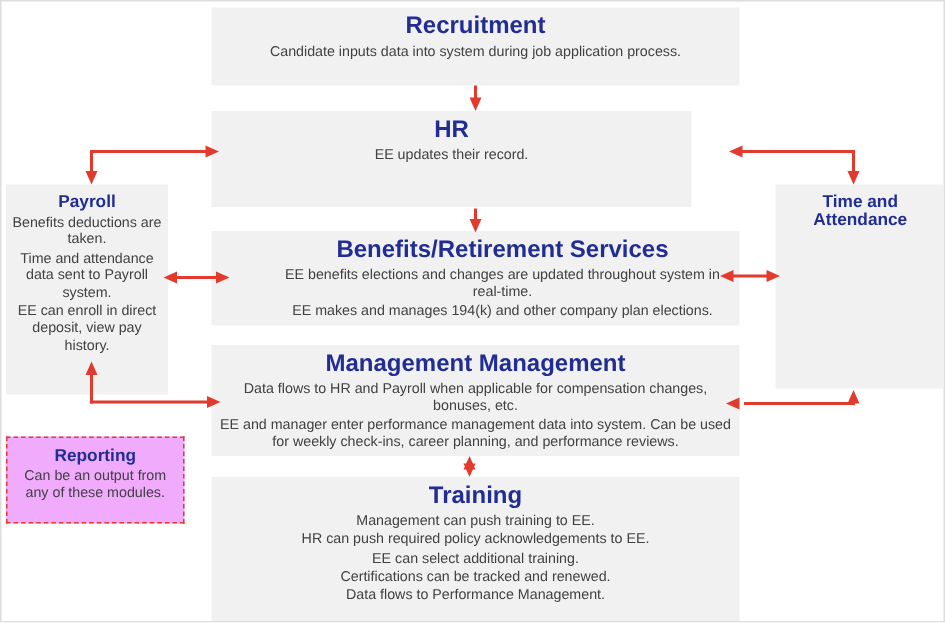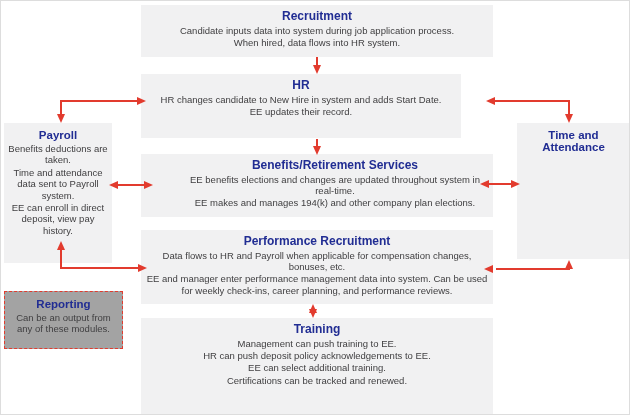--- a/index.html
+++ b/index.html
@@ -10,74 +10,73 @@
     position:relative;width:630px;height:415px;overflow:hidden;
     background:#ffffff;border:1px solid #dddddd;box-sizing:border-box;
     font-family:"Liberation Sans","DejaVu Sans",sans-serif;
     color:var(--body);
   }
   .box{
     position:absolute;background:var(--boxbg);text-align:center;
     font-size:9.5px;line-height:1.2;box-sizing:border-box;
   }
   .box .title{
-    font-weight:bold;color:var(--navy);font-size:12px;line-height:1.05;
+    font-weight:bold;color:var(--navy);font-size:16px;line-height:1.05;
     margin:5px 2px 2px;
   }
   .box p{margin:0 auto 1px;}
   .side{font-size:9.5px;padding:0 3px;}
   .side .title{font-size:11.5px;margin-top:6px;}
   #reporting-box{
-    background:#a3a3a3;border:1px dashed var(--red);
+    background:#f0abfc;border:1px dashed var(--red);
   }
   
   .ln{position:absolute;background:var(--red);}
   .ah{position:absolute;width:0;height:0;}
   .ah.r{border-top:4px solid transparent;border-bottom:4px solid transparent;border-left:9px solid var(--red);}
   .ah.l{border-top:4px solid transparent;border-bottom:4px solid transparent;border-right:9px solid var(--red);}
   .ah.d{border-left:4px solid transparent;border-right:4px solid transparent;border-top:9px solid var(--red);}
   .ah.u{border-left:4px solid transparent;border-right:4px solid transparent;border-bottom:9px solid var(--red);}
   .pw{max-width:310px;} 
   .pw2{max-width:345px;}
 </style>
 </head>
 <body>
 
 <div id="stage">
 
   <div class="box" style="left:140px;top:4px;width:352px;height:52px;">
     <div class="title">Recruitment</div>
     <p>Candidate inputs data into system during job application process.</p>
-    <p>When hired, data flows into HR system.</p>
   </div>
 
   <div class="box" style="left:140px;top:73px;width:320px;height:64px;">
     <div class="title">HR</div>
-    <p>HR changes candidate to New Hire in system and adds Start Date.</p>
     <p>EE updates their record.</p>
   </div>
 
   <div class="box" style="left:140px;top:153px;width:352px;height:63px;padding-left:36px;">
     <div class="title">Benefits/Retirement Services</div>
     <p class="pw">EE benefits elections and changes are updated throughout system in real-time.</p>
     <p>EE makes and manages 194(k) and other company plan elections.</p>
   </div>
 
   <div class="box" style="left:140px;top:229px;width:352px;height:74px;">
-    <div class="title">Performance Recruitment</div>
+    <div class="title">Management Management</div>
     <p class="pw2">Data flows to HR and Payroll when applicable for compensation changes, bonuses, etc.</p>
     <p class="pw2">EE and manager enter performance management data into system. Can be used for weekly check-ins, career planning, and performance reviews.</p>
   </div>
 
   <div class="box" style="left:140px;top:317px;width:352px;height:98px;">
     <div class="title">Training</div>
     <p>Management can push training to EE.</p>
-    <p>HR can push deposit policy acknowledgements to EE.</p>
+    <p>HR can push required policy acknowledgements to EE.</p>
     <p>EE can select additional training.</p>
     <p>Certifications can be tracked and renewed.</p>
+    <p>Data flows to Performance Management.</p>
   </div>
 
   <div class="box side" style="left:3px;top:122px;width:108px;height:140px;">
     <div class="title">Payroll</div>
     <p>Benefits deductions are taken.</p>
     <p>Time and attendance data sent to Payroll system.</p>
     <p>EE can enroll in direct deposit, view pay history.</p>
   </div>
 
   <div class="box side" style="left:516px;top:122px;width:113px;height:136px;">

